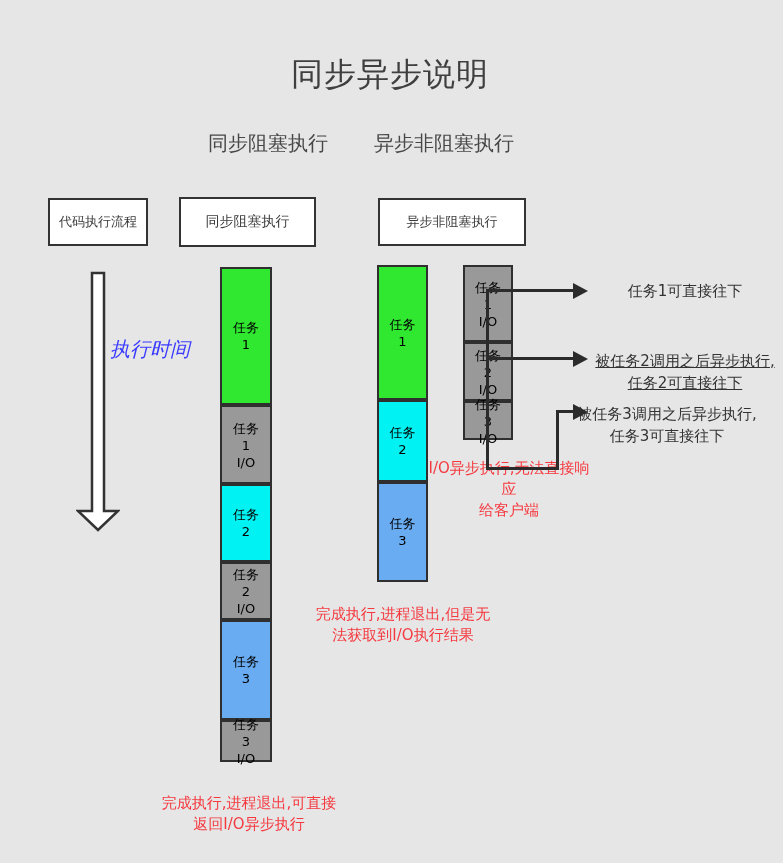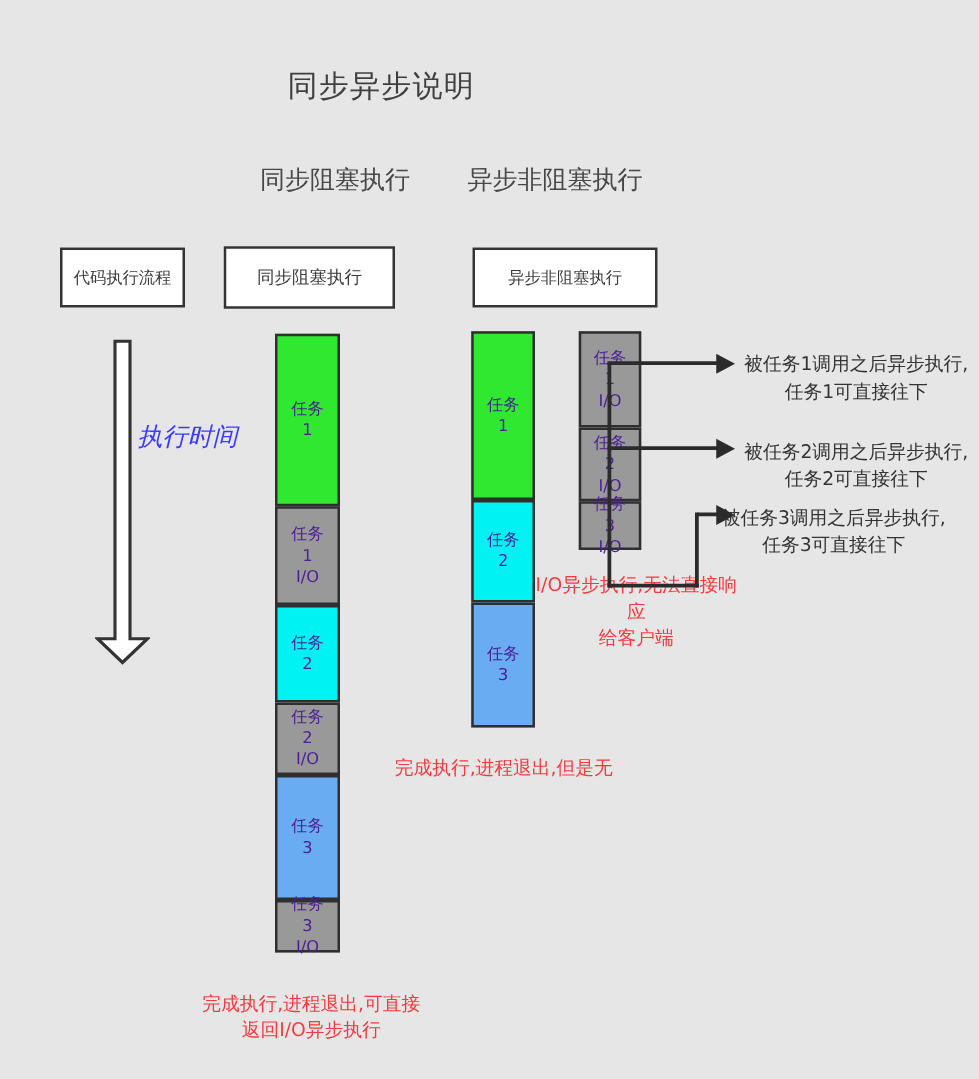--- a/index.html
+++ b/index.html
@@ -7,21 +7,21 @@
     font-family: "DejaVu Sans", "Liberation Sans", sans-serif;
     background:#e6e6e6;
   }
   .canvas {
     position:relative; width:783px; height:863px;
     background:#e6e6e6; overflow:hidden;
   }
   .abs { position:absolute; }
   .title {
     left:230px; top:53px; width:320px;
-    font-size:24px; color:#3f3f3f; letter-spacing:1px;
+    font-size:32px; color:#3f3f3f; letter-spacing:1px;text-align:center;
   }
   .subtitle {
     top:130px; font-size:20px; color:#474747;
   }
   .sub-sync  { left:208px; }
   .sub-async { left:374px; }
   .hbox {
     box-sizing:border-box; background:#ffffff;
     border:2px solid #333333; color:#3b3b3b;
     display:flex; align-items:center; justify-content:center;
@@ -34,21 +34,21 @@
   .col-sync  { left:220px; top:267px; width:52px; }
   .col-async { left:377px; top:265px; width:51px; }
   .col-io    { left:463px; top:265px; width:50px; }
   .block {
     position:relative; box-sizing:border-box; width:100%;
     border:2px solid #2f2f2f;
   }
   .bl-wrap {
     position:absolute; left:0; right:0; top:50%;
     transform:translateY(-50%);
-    text-align:center; font-size:13px; line-height:17px; color:#4c1d95;
+    text-align:center; font-size:13px; line-height:17px; color:#000000;
   }
   .line { background:#2b2b2b; z-index:3; }
   .arrowhead {
     width:0; height:0; z-index:3;
     border-top:8px solid transparent;
     border-bottom:8px solid transparent;
     border-left:15px solid #2b2b2b;
   }
   .note {
     width:194px; text-align:center;
@@ -58,21 +58,21 @@
     text-align:center; font-size:15px; line-height:21px;
     color:#f5393f; z-index:2;
   }
   .r1 { left:424px; top:458px; width:170px; }
   .r2 { left:312px; top:604px; width:182px; }
   .r3 { left:158px; top:793px; width:182px; }
   .time-label {
     left:110px; top:336px; font-size:20px; color:#3b3bff;font-style:italic;
   }
   .n1 { left:588px; top:280px; }
-  .n2 { left:588px; top:350px; }
+  .n2 { left:588px; top:350px;text-decoration:underline; }
   .n3 { left:570px; top:403px; }
 </style>
 </head>
 <body>
 
 <div class="canvas">
 
   <div class="abs title">同步异步说明</div>
   <div class="abs subtitle sub-sync">同步阻塞执行</div>
   <div class="abs subtitle sub-async">异步非阻塞执行</div>
@@ -181,37 +181,37 @@
   <div class="abs line" style="left:486px; top:289px; width:88px; height:3px;"></div>
   <div class="abs line" style="left:486px; top:357px; width:88px; height:3px;"></div>
   <div class="abs line" style="left:486px; top:467px; width:73px; height:3px;"></div>
   <div class="abs line" style="left:556px; top:410px; width:3px;  height:60px;"></div>
   <div class="abs line" style="left:558px; top:410px; width:16px; height:3px;"></div>
   <div class="abs arrowhead" style="left:573px; top:283px;"></div>
   <div class="abs arrowhead" style="left:573px; top:351px;"></div>
   <div class="abs arrowhead" style="left:573px; top:404px;"></div>
 
   <div class="abs note n1">
-    <div>被任务1调用之后异步执行,</div>
     <div>任务1可直接往下</div>
   </div>
   <div class="abs note n2">
     <div>被任务2调用之后异步执行,</div>
     <div>任务2可直接往下</div>
   </div>
   <div class="abs note n3">
     <div>被任务3调用之后异步执行,</div>
     <div>任务3可直接往下</div>
   </div>
 
   <div class="abs rednote r1">
     <div>I/O异步执行,无法直接响应</div>
     <div>给客户端</div>
   </div>
   <div class="abs rednote r2">
     <div>完成执行,进程退出,但是无</div>
+    <div>法获取到I/O执行结果</div>
   </div>
   <div class="abs rednote r3">
     <div>完成执行,进程退出,可直接</div>
     <div>返回I/O异步执行</div>
   </div>
 
 </div>
 
 </body></html>

